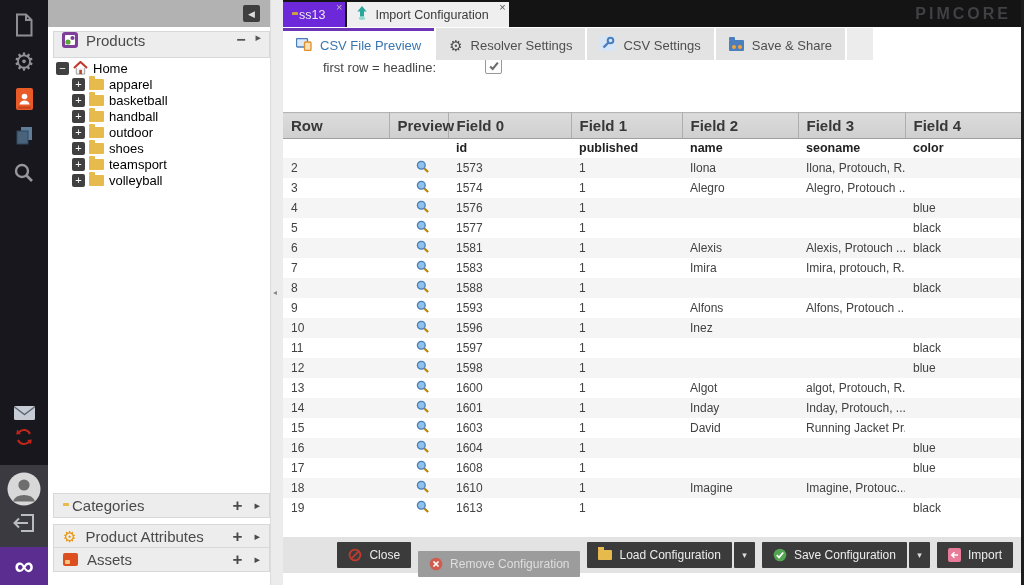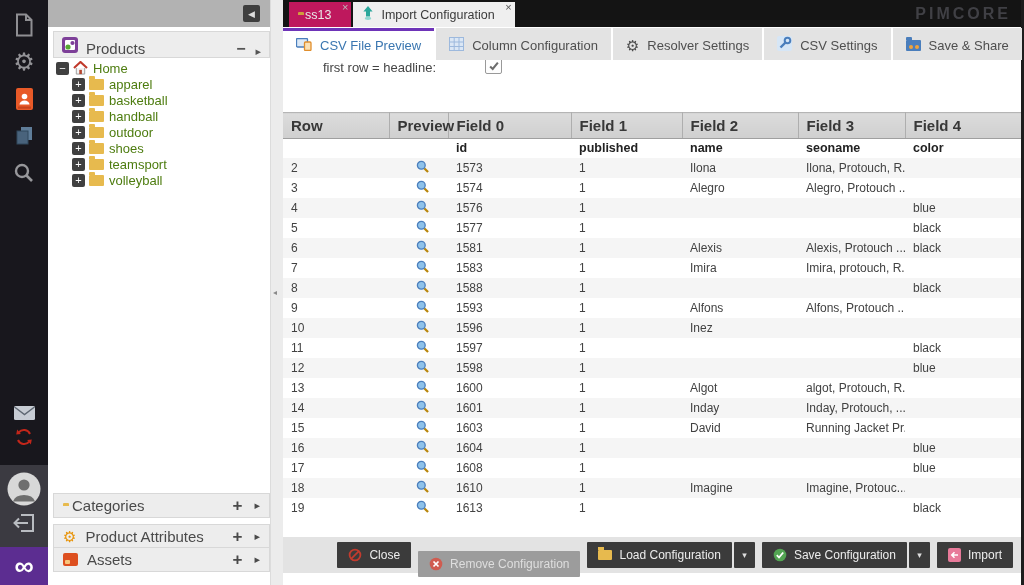--- a/index.html
+++ b/index.html
@@ -18,30 +18,30 @@
   .rail-logout { position:absolute; top:48px; left:13px; }
   .rail-logo { position:absolute; top:547px; left:0; width:48px; height:38px; background:#5c2d91; display:flex; align-items:center; justify-content:center; }
   .infinity { color:#fff; font-size:27px; font-weight:bold; line-height:1; }
 
   
   .left { position:absolute; left:48px; top:0; width:222px; height:585px; background:#fff; }
   .left-strip { position:absolute; top:0; left:0; right:0; height:27px; background:#b2b2b2; }
   .collapse-btn { position:absolute; right:10px; top:5px; width:17px; height:17px; background:#3e3e3e; color:#ddd; font-size:9px; display:flex; align-items:center; justify-content:center; border-radius:2px; cursor:pointer; }
 
   .panel-products { position:absolute; top:31px; left:5px; width:217px; height:457px; background:#fff; }
-  .panel-header { height:27px; background:#ededed; border:1px solid #d8d8d8; display:flex; align-items:flex-end; padding:0 8px; }
+  .panel-header { height:27px; background:#ededed; border:1px solid #d8d8d8; display:flex; align-items:flex-start; padding:0 8px; }
   .panel-title { font-size:15px; color:#4a4a4a; margin-left:8px; flex:1; }
   .panel-tool { color:#555; font-size:13px; margin-left:10px; cursor:pointer; line-height:1; }
   .tree { padding-top:2px; }
   .tree-row { height:16px; display:flex; align-items:center; cursor:pointer; }
   .pm-box { width:13px; height:13px; background:#404040; border-radius:2px; color:#fff; font-size:11px; line-height:12px; text-align:center; flex:0 0 13px; cursor:pointer; }
   .tree-root .pm-box { margin-left:3px; }
   .tree-child .pm-box { margin-left:19px; }
   .tree-icon { margin-left:4px; flex:0 0 auto; display:flex; }
-  .tree-label { font-size:13px; color:#4d7c0f; margin-left:5px; white-space:nowrap; }
+  .tree-label { font-size:13px; color:#000000; margin-left:5px; white-space:nowrap; }
   .folder { width:15px; height:11px; background:#e7ba4e; border-radius:1px; position:relative; }
   .folder::before { content:""; position:absolute; top:-3px; left:0; width:6px; height:3px; background:#e7ba4e; border-radius:1px 1px 0 0; }
   .folder.dark { background:#cf9e3d; } .folder.dark::before { background:#cf9e3d; }
   .folder.blue { background:#4a7ebc; } .folder.blue::before { background:#4a7ebc; }
 
   .accordion { position:absolute; left:5px; width:217px; height:25px; background:#ededed; border:1px solid #d8d8d8; display:flex; align-items:center; padding:0 9px; cursor:pointer; }
   .acc-label { font-size:15px; color:#4a4a4a; margin-left:9px; flex:1; }
   .acc-plus { font-size:17px; color:#4a4a4a; font-weight:bold; margin-right:12px; line-height:1; }
   .acc-arrow { font-size:11px; color:#4a4a4a; line-height:1; }
   .asset-icon { width:15px; height:13px; background:#dd4f1f; border-radius:2px; position:relative; }
@@ -50,21 +50,21 @@
 
   
   .splitter { position:absolute; left:270px; top:0; width:13px; height:585px; background:#ececec; border-left:1px solid #dcdcdc; cursor:col-resize; }
   .splitter-arrow { position:absolute; top:288px; left:2px; color:#8a8a8a; font-size:8px; }
 
   
   .main { position:absolute; left:283px; top:0; width:741px; height:585px; background:#fff; border-right:3px solid #1d1d1d; }
 
   .tabbar { position:absolute; top:0; left:0; right:0; height:27px; background:#141414; display:flex; align-items:flex-end; }
   .tab { position:relative; height:25px; display:flex; align-items:center; padding:0 20px 0 9px; margin-right:2px; cursor:pointer; }
-  .tab.dark { background:#be185d; margin-left:6px; }
+  .tab.dark { background:#6d28d9; margin-left:0; }
   .tab.dark .tab-label { color:#e8e8e8; }
   .tab.light { background:#efefef; }
   .tab.light .tab-label { color:#3a3a3a; }
   .tab-label { font-size:12.5px; margin-left:7px; white-space:nowrap; }
   .tab-close { position:absolute; top:0; right:3px; font-size:11px; line-height:10px; cursor:pointer; }
   .tab.dark .tab-close { color:#bbb; }
   .tab.light .tab-close { color:#555; }
   .brand { position:absolute; right:10px; top:5px; font-size:16px; font-weight:bold; letter-spacing:3px; color:#404045; }
 
   .subtabbar { position:absolute; top:27px; left:0; right:0; height:33px; background:#fff; display:flex; padding-top:1px; }
@@ -306,29 +306,20 @@
 
     <div class="subtabbar">
       <div class="subtab active">
         <span>
           <svg width="16" height="13" viewBox="0 0 16 13">
               <rect x="0.5" y="0.5" width="11" height="8.5" rx="1" fill="#dce9f7" stroke="#4a7ebc" stroke-width="1.3"></rect>
               <rect x="8.5" y="4" width="6.5" height="8.5" rx="1" fill="#fbe1b5" stroke="#e08e2d" stroke-width="1.3"></rect>
             </svg>
         </span>
         <span class="subtab-label">CSV File Preview</span>
-      </div>
-      <div class="subtab">
-        <span>
-          <svg width="15" height="14" viewBox="0 0 15 14">
-              <rect x="0.5" y="0.5" width="14" height="13" fill="#dbe7f5" stroke="#9db9dd"></rect>
-              <path d="M5.2 0.5v13M10 0.5v13M0.5 5h14M0.5 9.5h14" stroke="#9db9dd" stroke-width="1"></path>
-            </svg>
-        </span>
-        <span class="subtab-label">Column Configuration</span>
       </div>
       <div class="subtab">
         <span class="gear-sub">⚙</span>
         <span class="subtab-label">Resolver Settings</span>
       </div>
       <div class="subtab">
         <span>
           <svg width="15" height="15" viewBox="0 0 15 15">
               <rect width="15" height="15" rx="2" fill="#d6e6f6"></rect>
               <path d="M3.5 11.5L9 6" stroke="#4a7ebc" stroke-width="2.4"></path>

